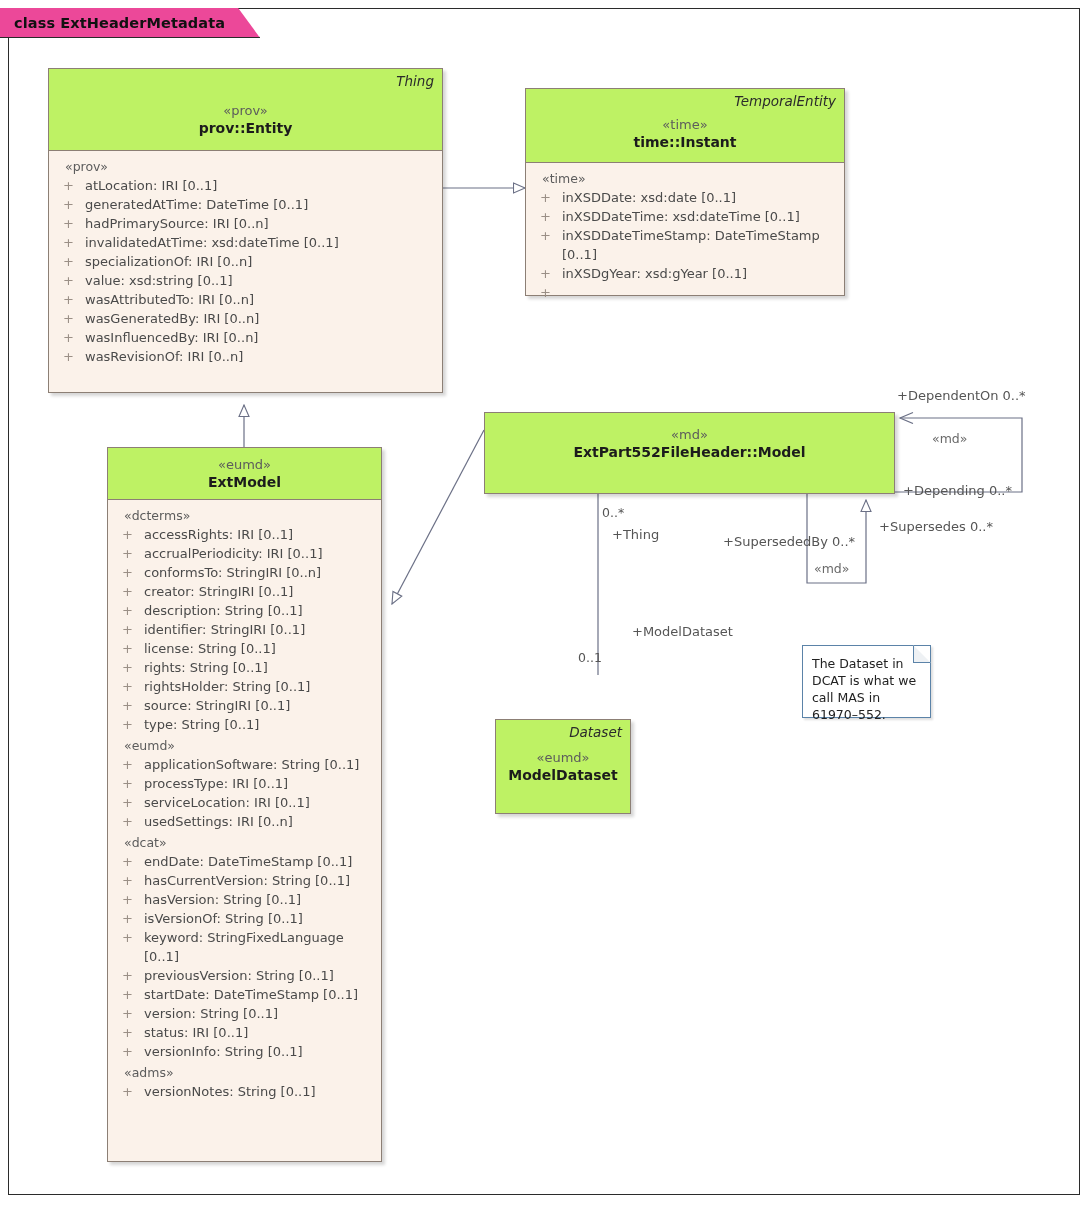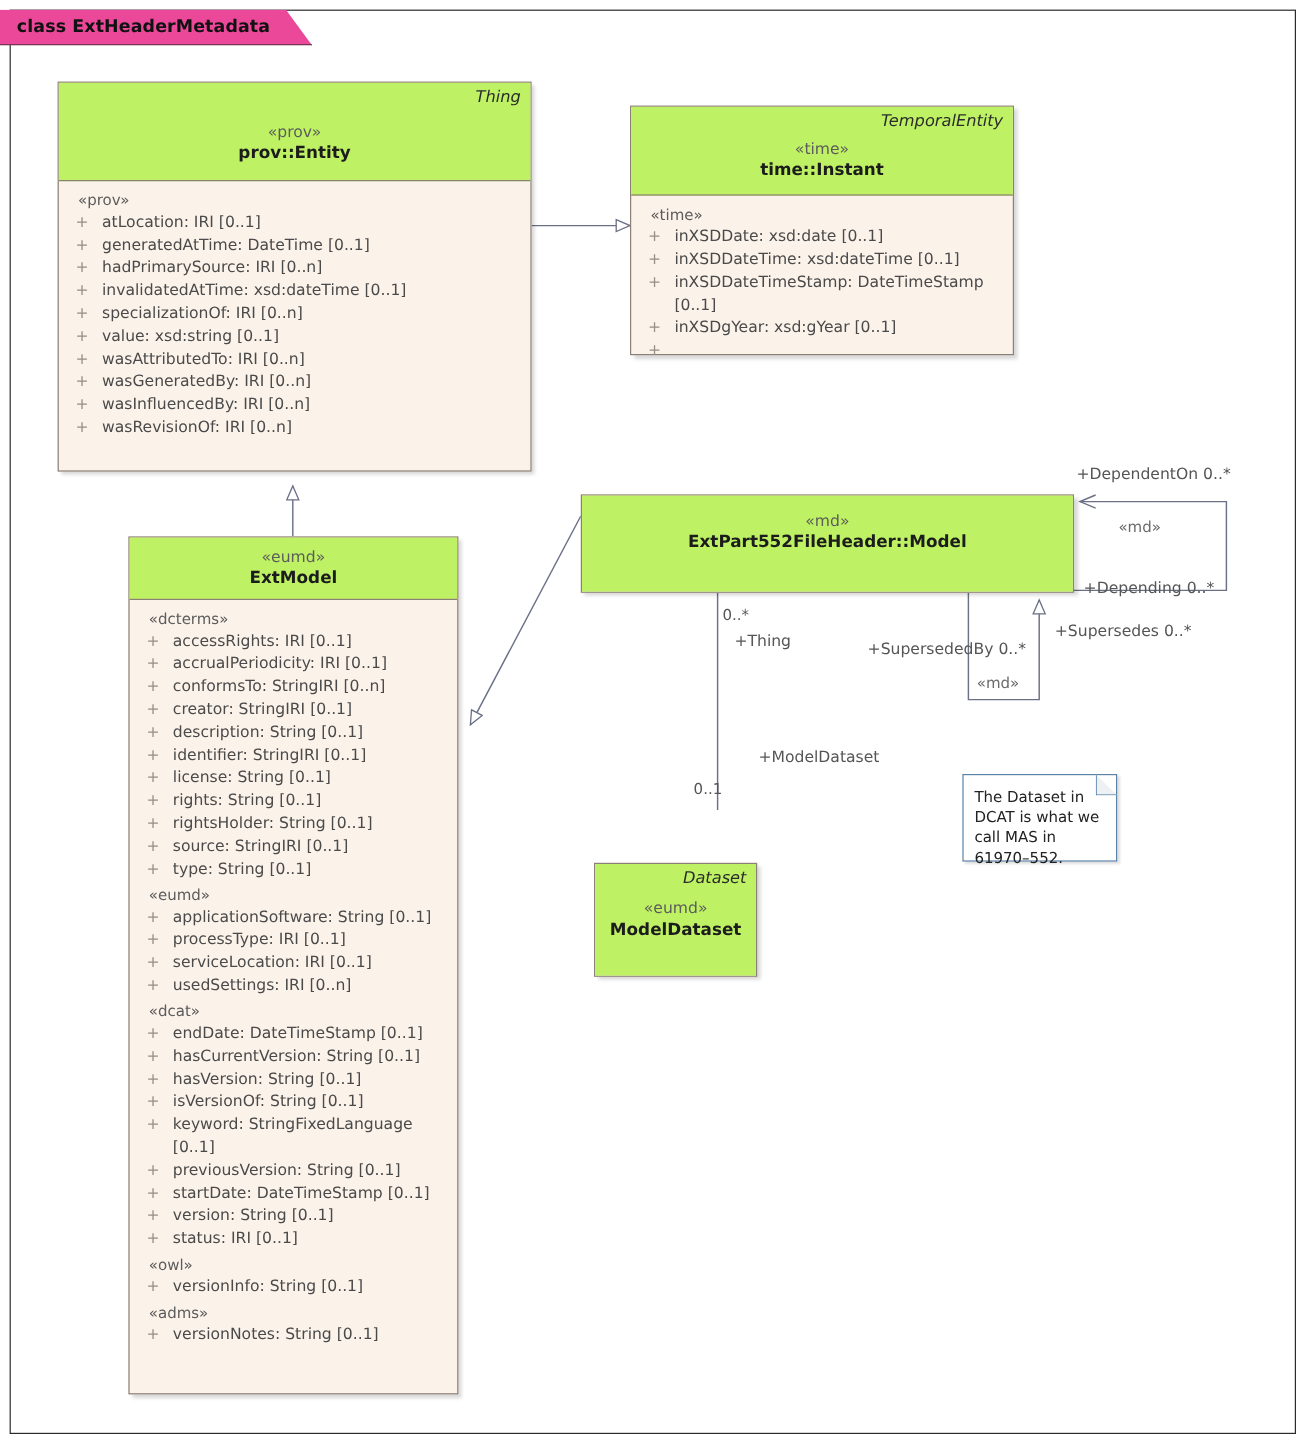--- a/index.html
+++ b/index.html
@@ -283,21 +283,20 @@
     <div class="attr">
         <span class="vis">+</span>
         <span class="txt">version: String [0..1]</span>
       </div>
 
     <div class="attr">
         <span class="vis">+</span>
         <span class="txt">status: IRI [0..1]</span>
       </div>
 
-    <div class="grp">«owl»</div>
     <div class="attr">
         <span class="vis">+</span>
         <span class="txt">versionInfo: String [0..1]</span>
       </div>
 
     <div class="grp">«adms»</div>
     <div class="attr">
         <span class="vis">+</span>
         <span class="txt">versionNotes: String [0..1]</span>
       </div>

